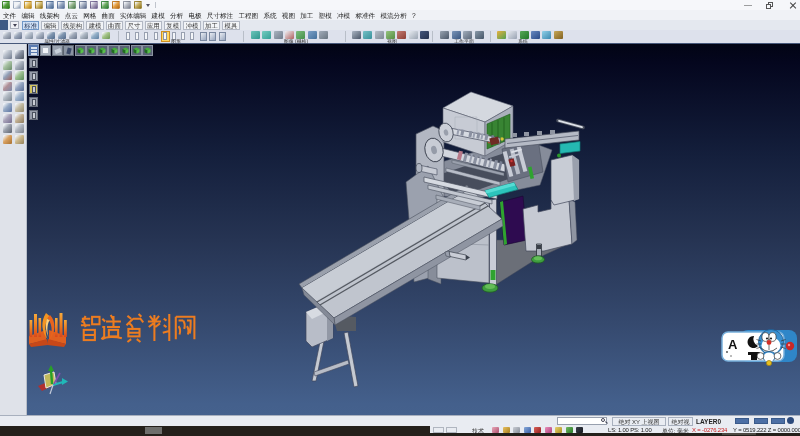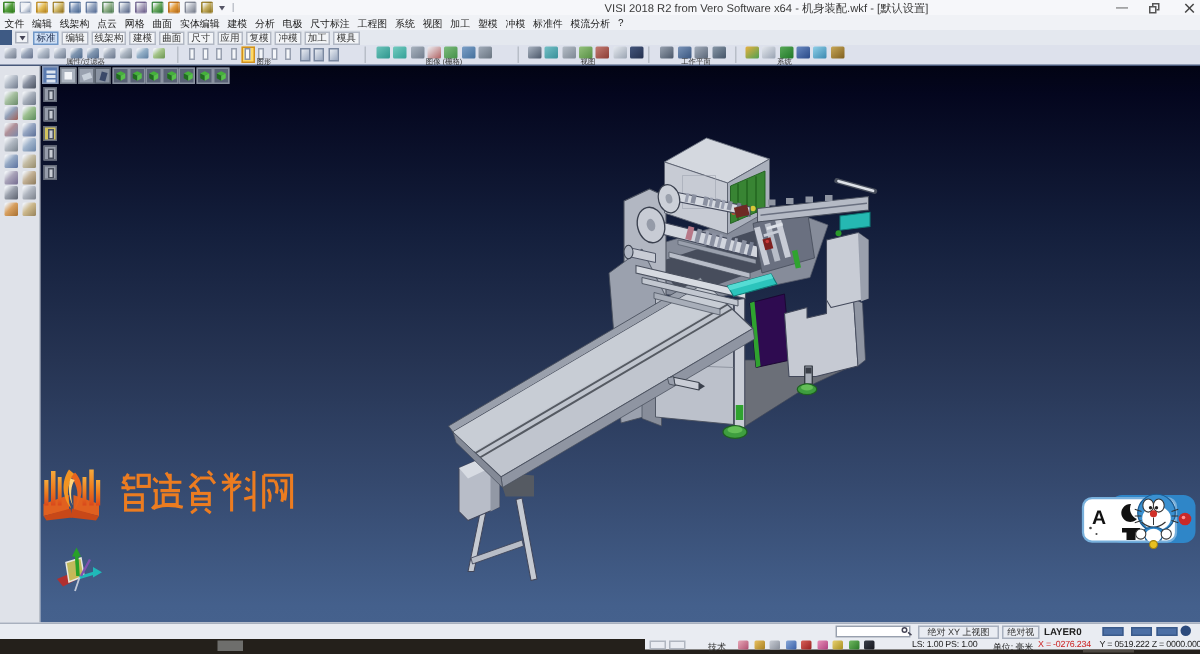--- a/index.html
+++ b/index.html
@@ -17,21 +17,20 @@
 <div class="ic" style="left:57px;top:1px;background:linear-gradient(135deg,#eef1f5 12%,#98a8c2 48%,#5a7098);border:1px solid #5a709888"></div>
 <div class="ic" style="left:68px;top:1px;background:linear-gradient(135deg,#eef1f5 12%,#9ab890 48%,#4a7850);border:1px solid #4a785088"></div>
 <div class="ic" style="left:79px;top:1px;background:linear-gradient(135deg,#eef1f5 12%,#a8b2c4 48%,#5a6888);border:1px solid #5a688888"></div>
 <div class="ic" style="left:90px;top:1px;background:linear-gradient(135deg,#eef1f5 12%,#b0a8c0 48%,#685a88);border:1px solid #685a8888"></div>
 <div class="ic" style="left:101px;top:1px;background:linear-gradient(135deg,#eef1f5 12%,#6fae62 48%,#2e7a3a);border:1px solid #2e7a3a88"></div>
 <div class="ic" style="left:112px;top:1px;background:linear-gradient(135deg,#eef1f5 12%,#e8a040 48%,#b06818);border:1px solid #b0681888"></div>
 <div class="ic" style="left:123px;top:1px;background:linear-gradient(135deg,#eef1f5 12%,#b8bcc6 48%,#787e8c);border:1px solid #787e8c88"></div>
 <div class="ic" style="left:134px;top:1px;background:linear-gradient(135deg,#eef1f5 12%,#c8b060 48%,#887020);border:1px solid #88702088"></div>
 <div class="abs" style="left:146px;top:4px;width:0;height:0;border-left:2.5px solid transparent;border-right:2.5px solid transparent;border-top:3.5px solid #556"></div>
 <div class="abs" style="left:155px;top:2px;width:1px;height:6px;background:#c0c4cc"></div>
-<div class="tx" style="left:403px;top:1px;font-size:7.5px;color:#3a3a3a">VISI 2018 R2 from Vero Software x64 - 机身装配.wkf - [默认设置]</div>
 <div class="tx" style="left:744px;top:0px;font-size:8px;color:#444">—</div>
 <div class="abs" style="left:768px;top:2px;width:5px;height:5px;border:1px solid #555"></div>
 <div class="abs" style="left:766px;top:4px;width:5px;height:5px;border:1px solid #555;background:#f6f7fa"></div>
 <div class="abs" style="left:789px;top:4.5px;width:8px;height:1.2px;background:#444;transform:rotate(45deg)"></div>
 <div class="abs" style="left:789px;top:4.5px;width:8px;height:1.2px;background:#444;transform:rotate(-45deg)"></div>
 <div class="abs" style="left:0;top:10px;width:800px;height:10px;background:#f0f2f6"></div>
 <div class="abs" style="left:0;top:11.5px;width:800px;height:8px;font-size:6.6px;color:#222">
       <span style="position:absolute;left:3px">文件</span>
       <span style="position:absolute;left:21.4px">编辑</span>
       <span style="position:absolute;left:39.8px">线架构</span>

